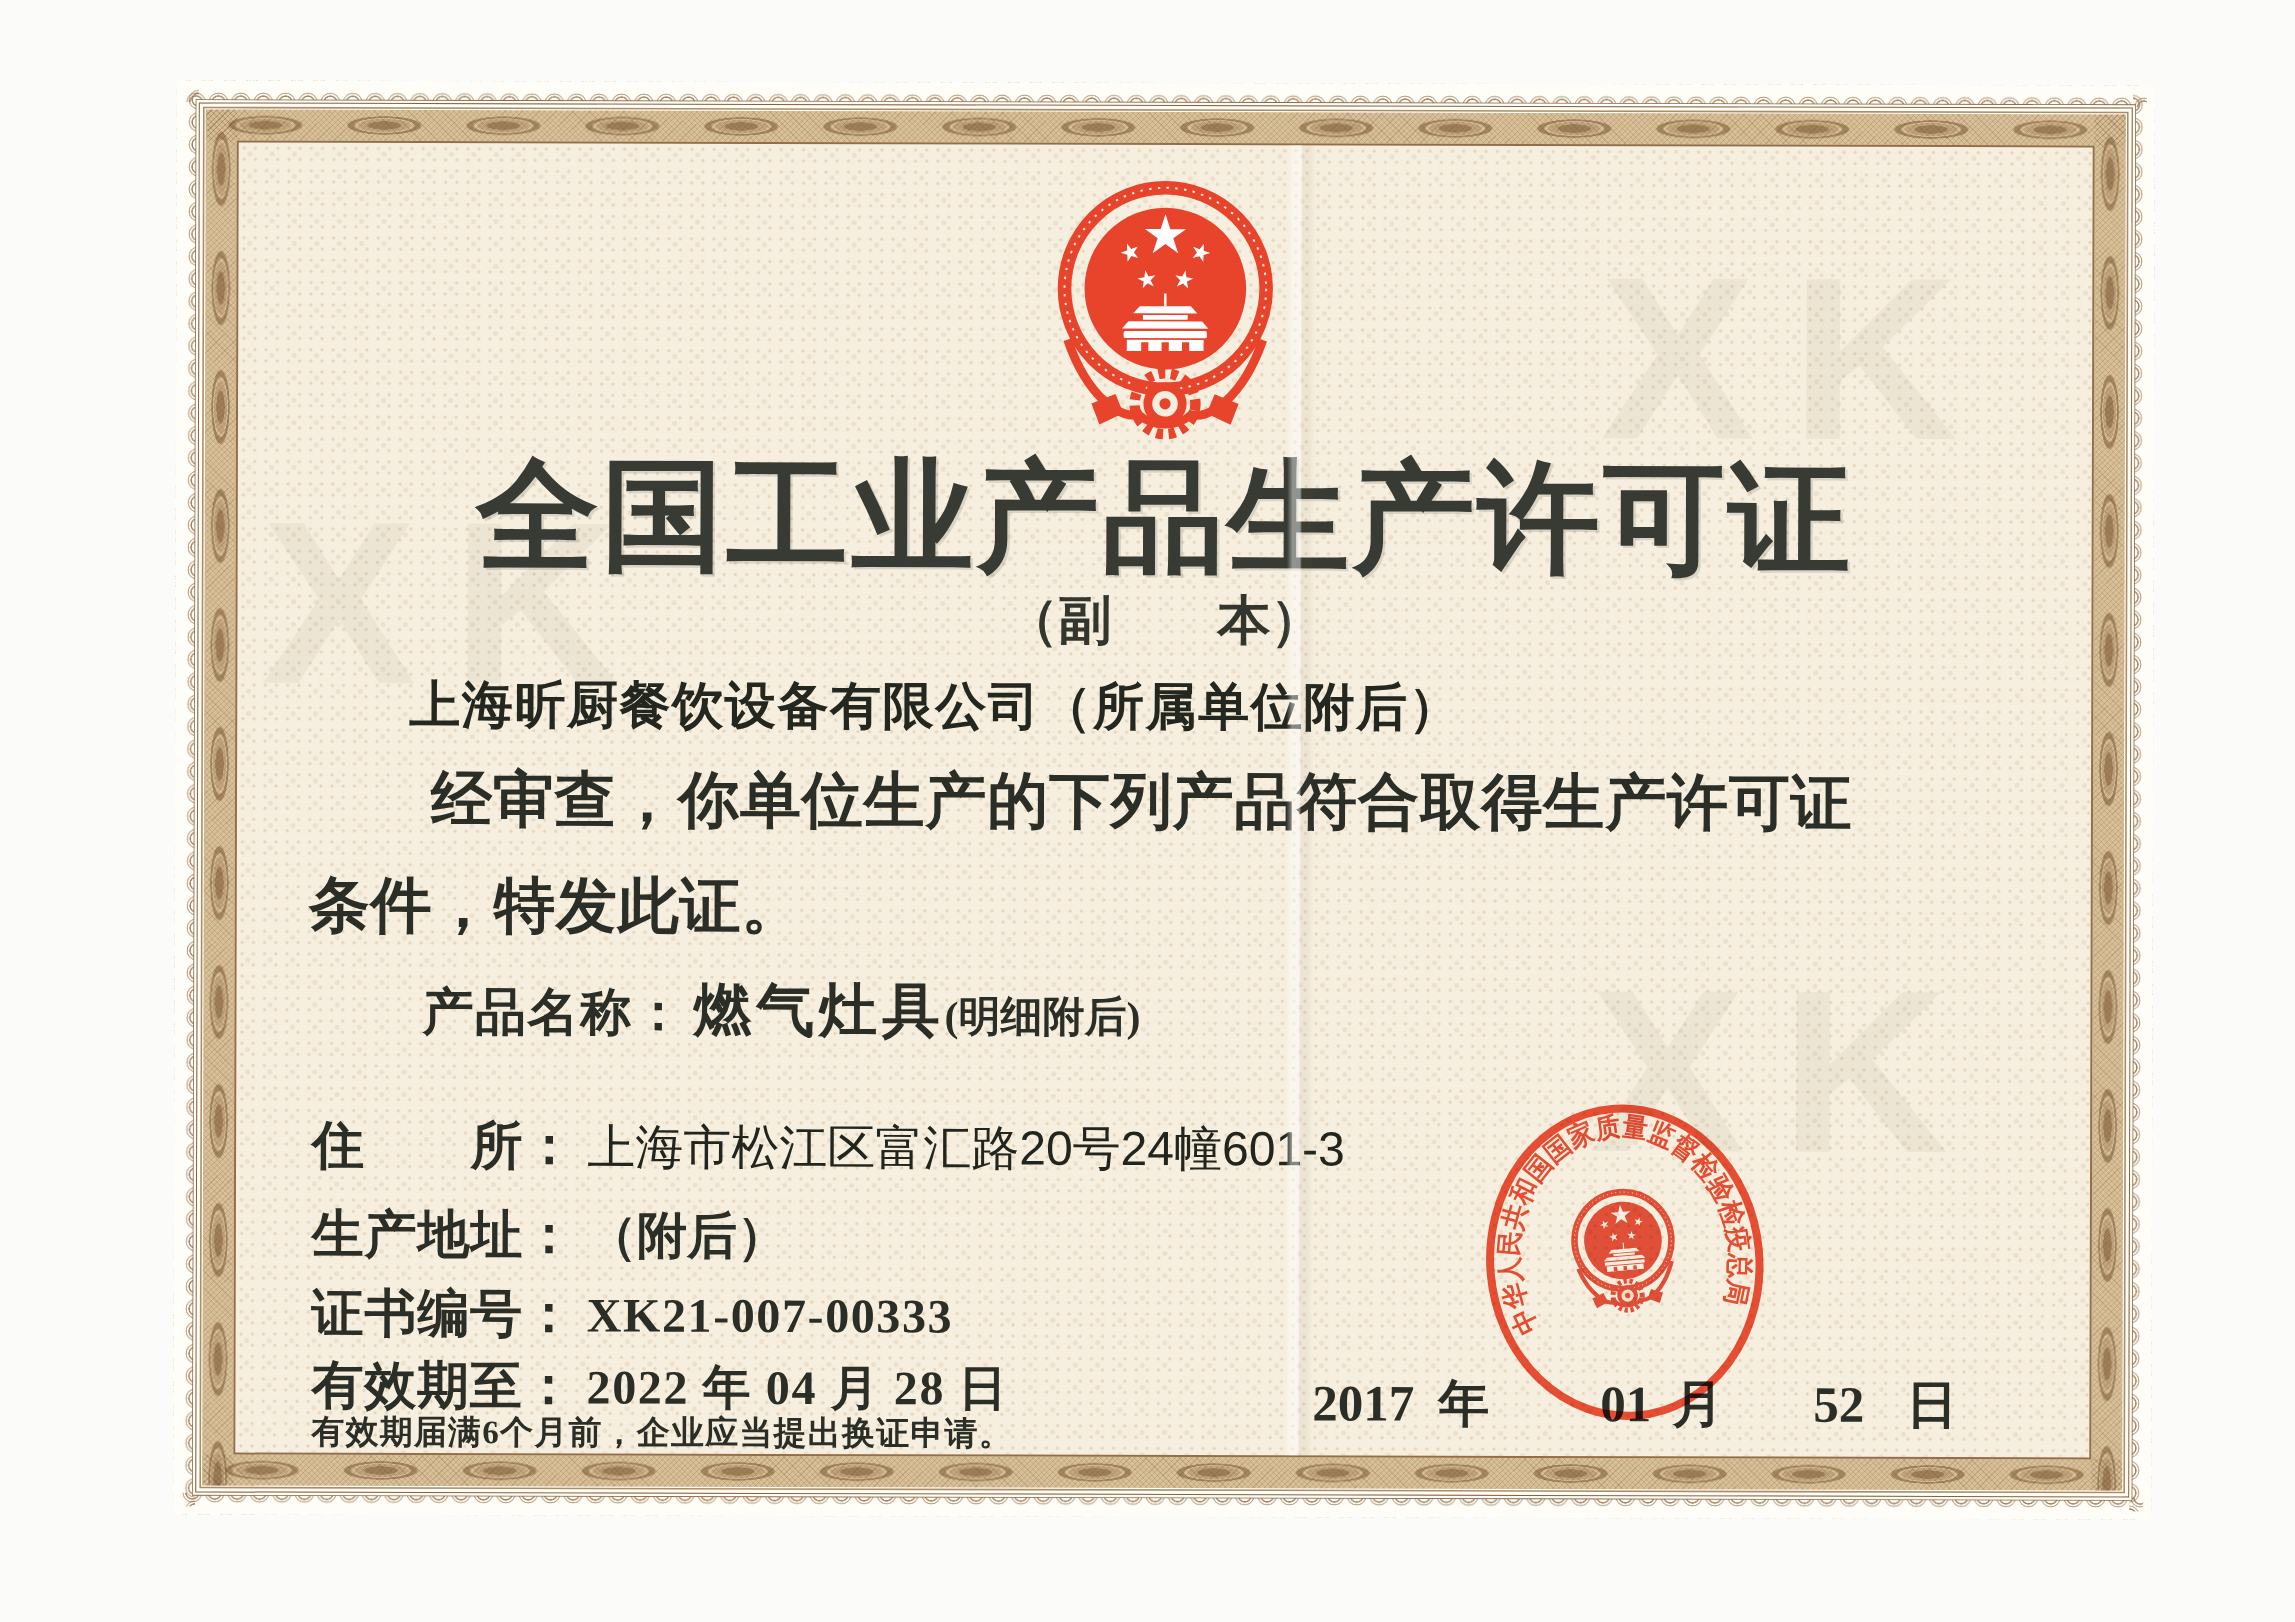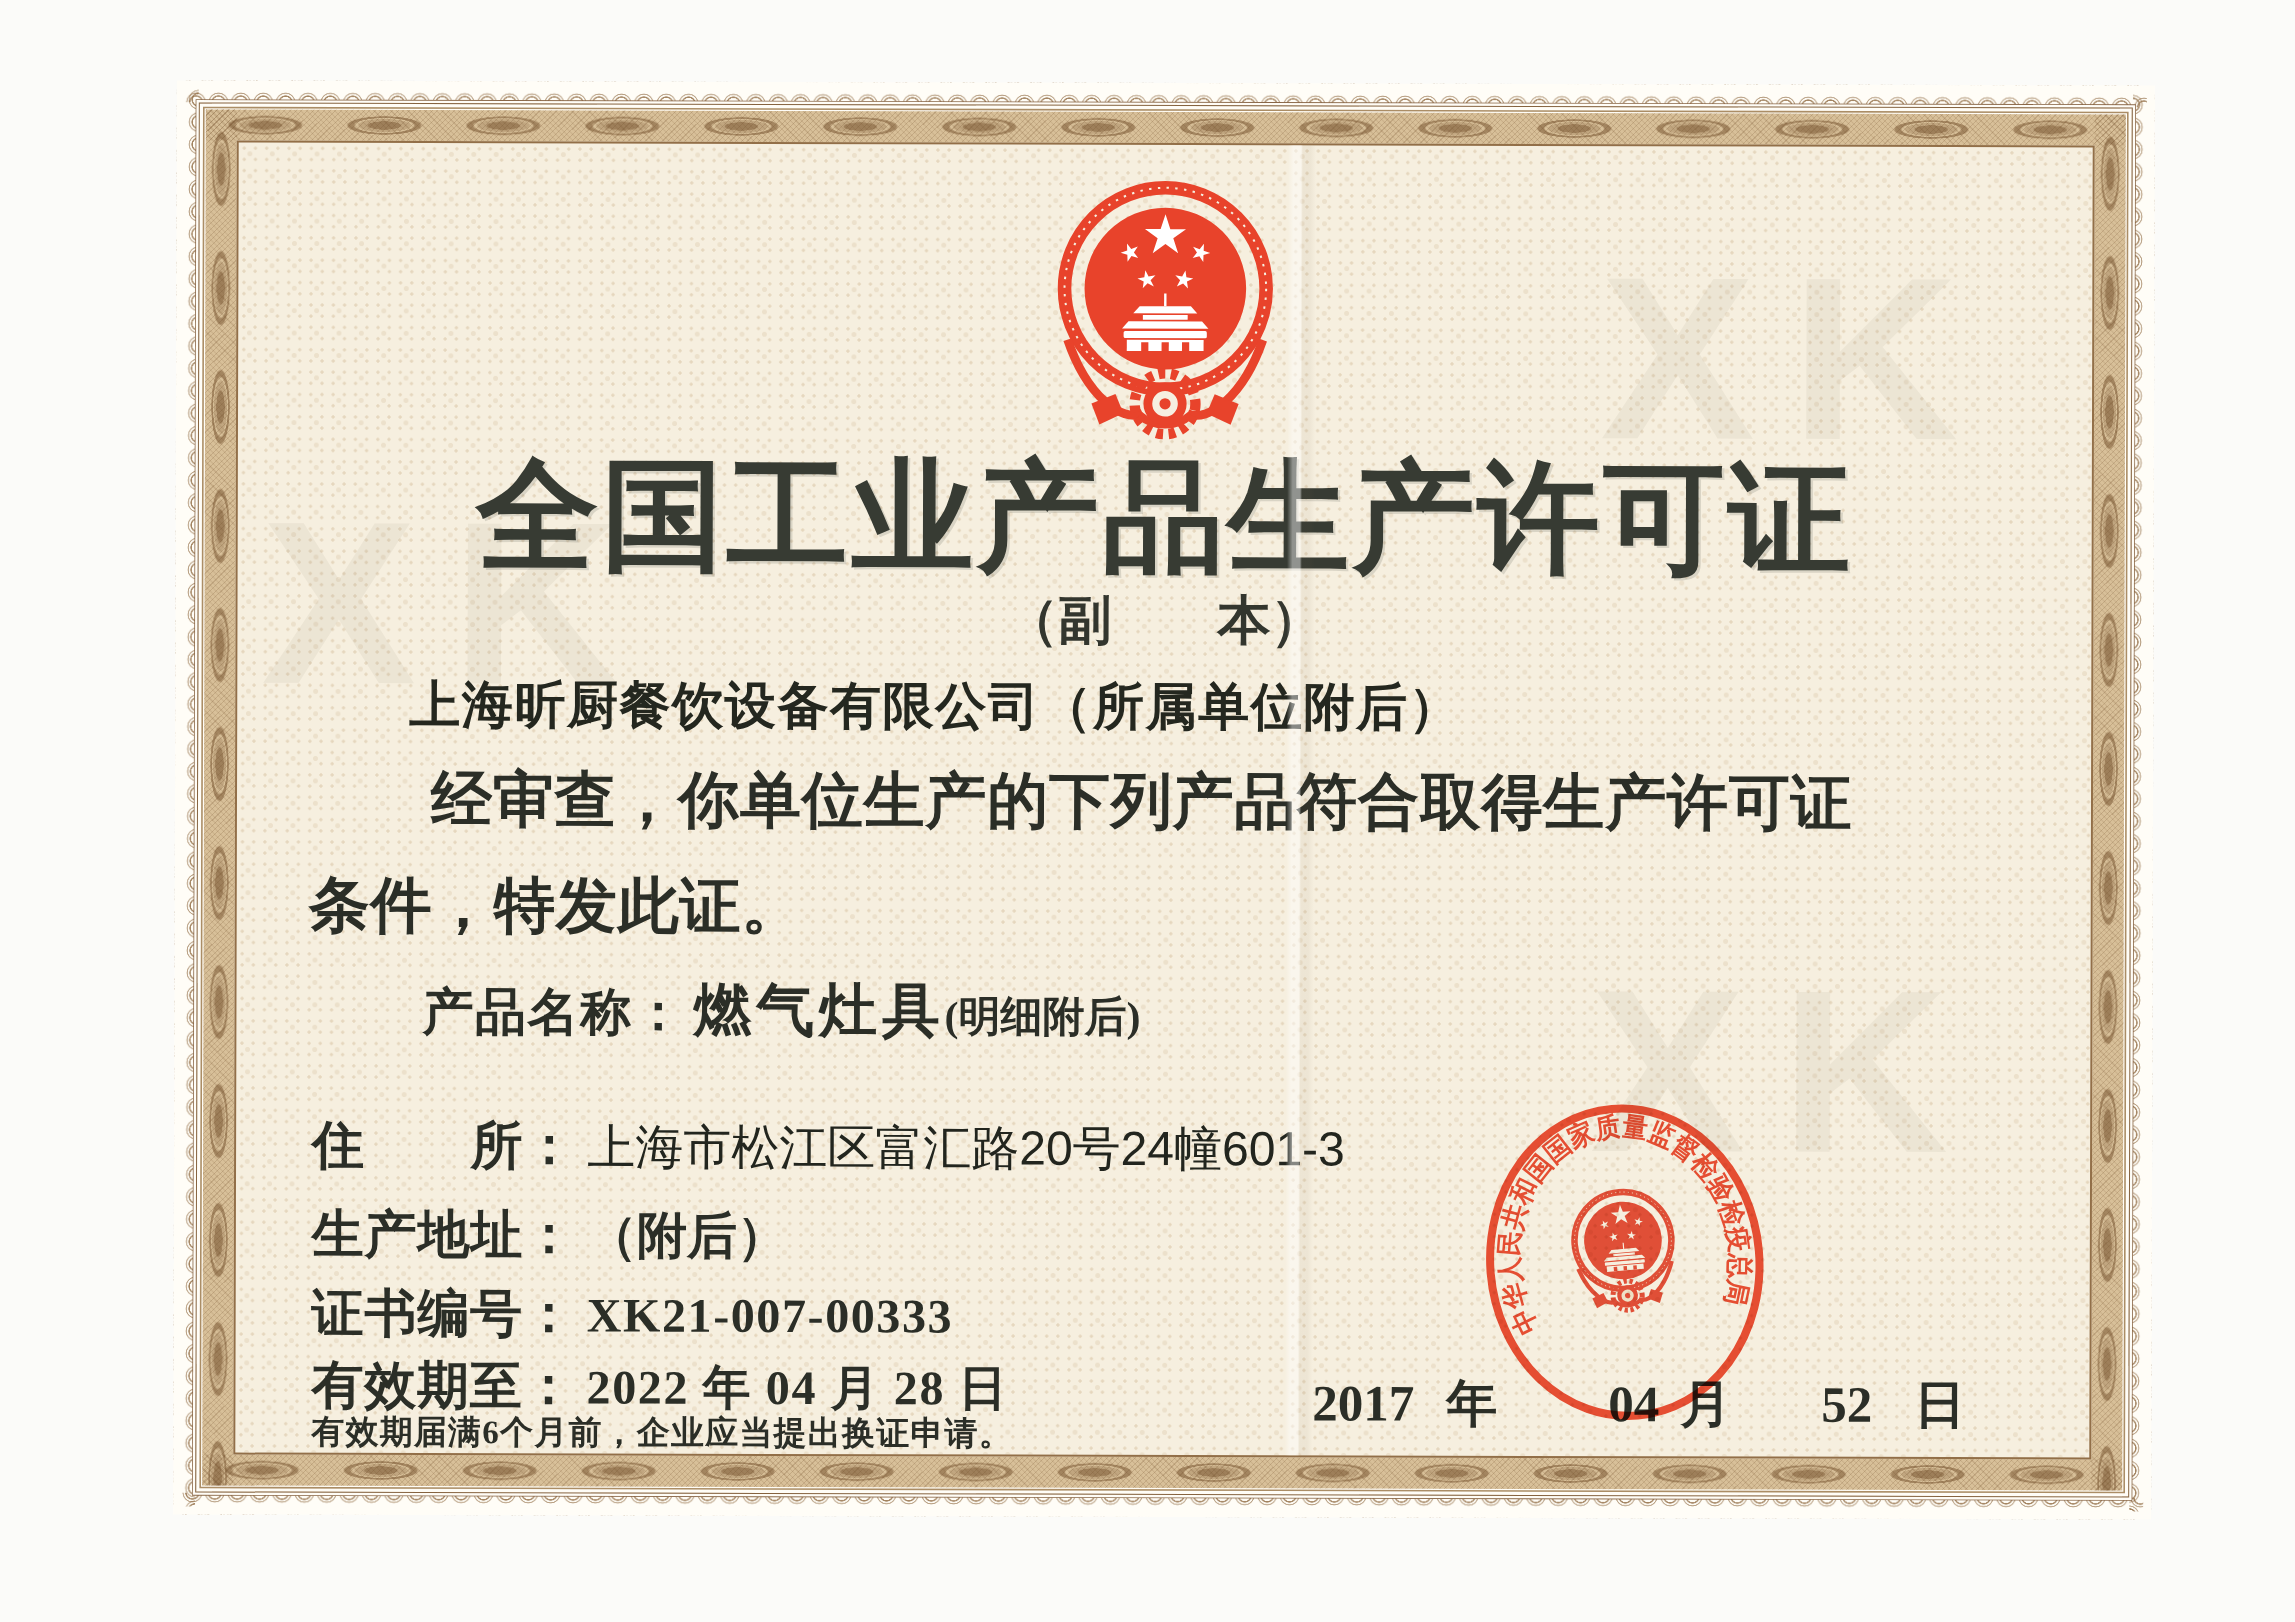--- a/index.html
+++ b/index.html
@@ -126,21 +126,21 @@
   .v-num{font-size:48px;font-weight:700;letter-spacing:1.6px;}
   .v-date{font-size:48px;font-weight:700;letter-spacing:1.6px;white-space:pre;}
   .note{
     position:absolute;left:76px;top:1267px;
     font-size:33px;font-weight:700;color:#2b2e27;letter-spacing:1.2px;
   }
   .issue-date{
     position:absolute;left:1077px;top:1224px;display:flex;align-items:baseline;
     font-size:51px;font-weight:700;color:#2b2e27;z-index:2;white-space:nowrap;
   }
-  .issue-date .d-year{margin-right:32px;}
+  .issue-date .d-year{margin-right:24px;}
   .issue-date .d-yu{margin-right:111px;}
   .issue-date .d-month{margin-right:21px;}
   .issue-date .d-mu{margin-right:90px;}
   .issue-date .d-day{margin-right:42px;}
 
   .seal{
     position:absolute;left:1244px;top:955px;width:290px;height:322px;
     transform:rotate(-5deg);mix-blend-mode:multiply;opacity:.95;z-index:3;
   }
 </style>
@@ -237,21 +237,21 @@
         <div class="row row4">
           <span class="f-label song">有效期至：</span>
           <span class="f-value v-date song">2022 年 04 月 28 日</span>
         </div>
 
         <div class="note song">有效期届满6个月前，企业应当提出换证申请。</div>
 
         <div class="issue-date song">
           <span class="d-year">2017</span>
           <span class="d-yu">年</span>
-          <span class="d-month">04</span>
+          <span class="d-month">01</span>
           <span class="d-mu">月</span>
           <span class="d-day">52</span>
           <span class="d-du">日</span>
         </div>
 
         <div class="seal">
           <svg viewBox="0 0 362 402" width="290" height="322">
             <ellipse cx="181" cy="201" rx="168" ry="192" fill="none" stroke="#ee4a2e" stroke-width="10"></ellipse>
             <path id="sealArc" d="M 66.7 274 A 132 154 0 1 1 295.3 274" fill="none"></path>
             <text fill="#ee4a2e" font-size="34" font-weight="bold" font-family="'Liberation Serif','DejaVu Serif',serif">

